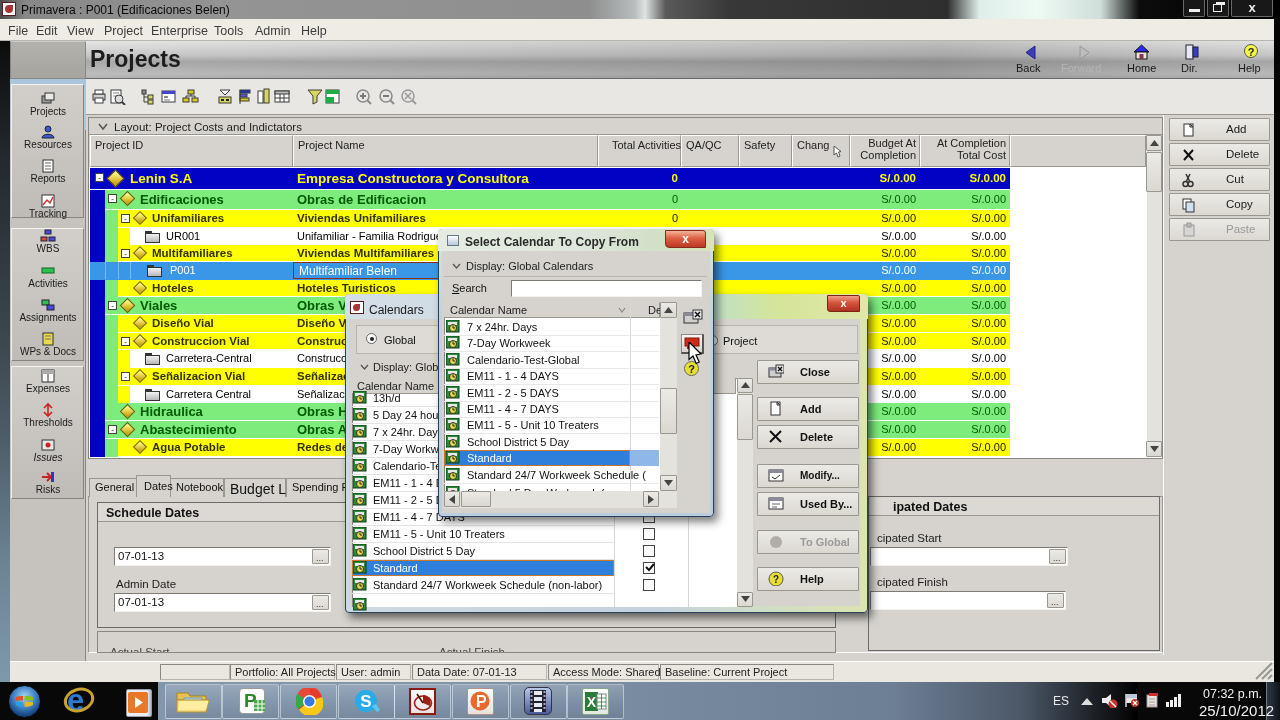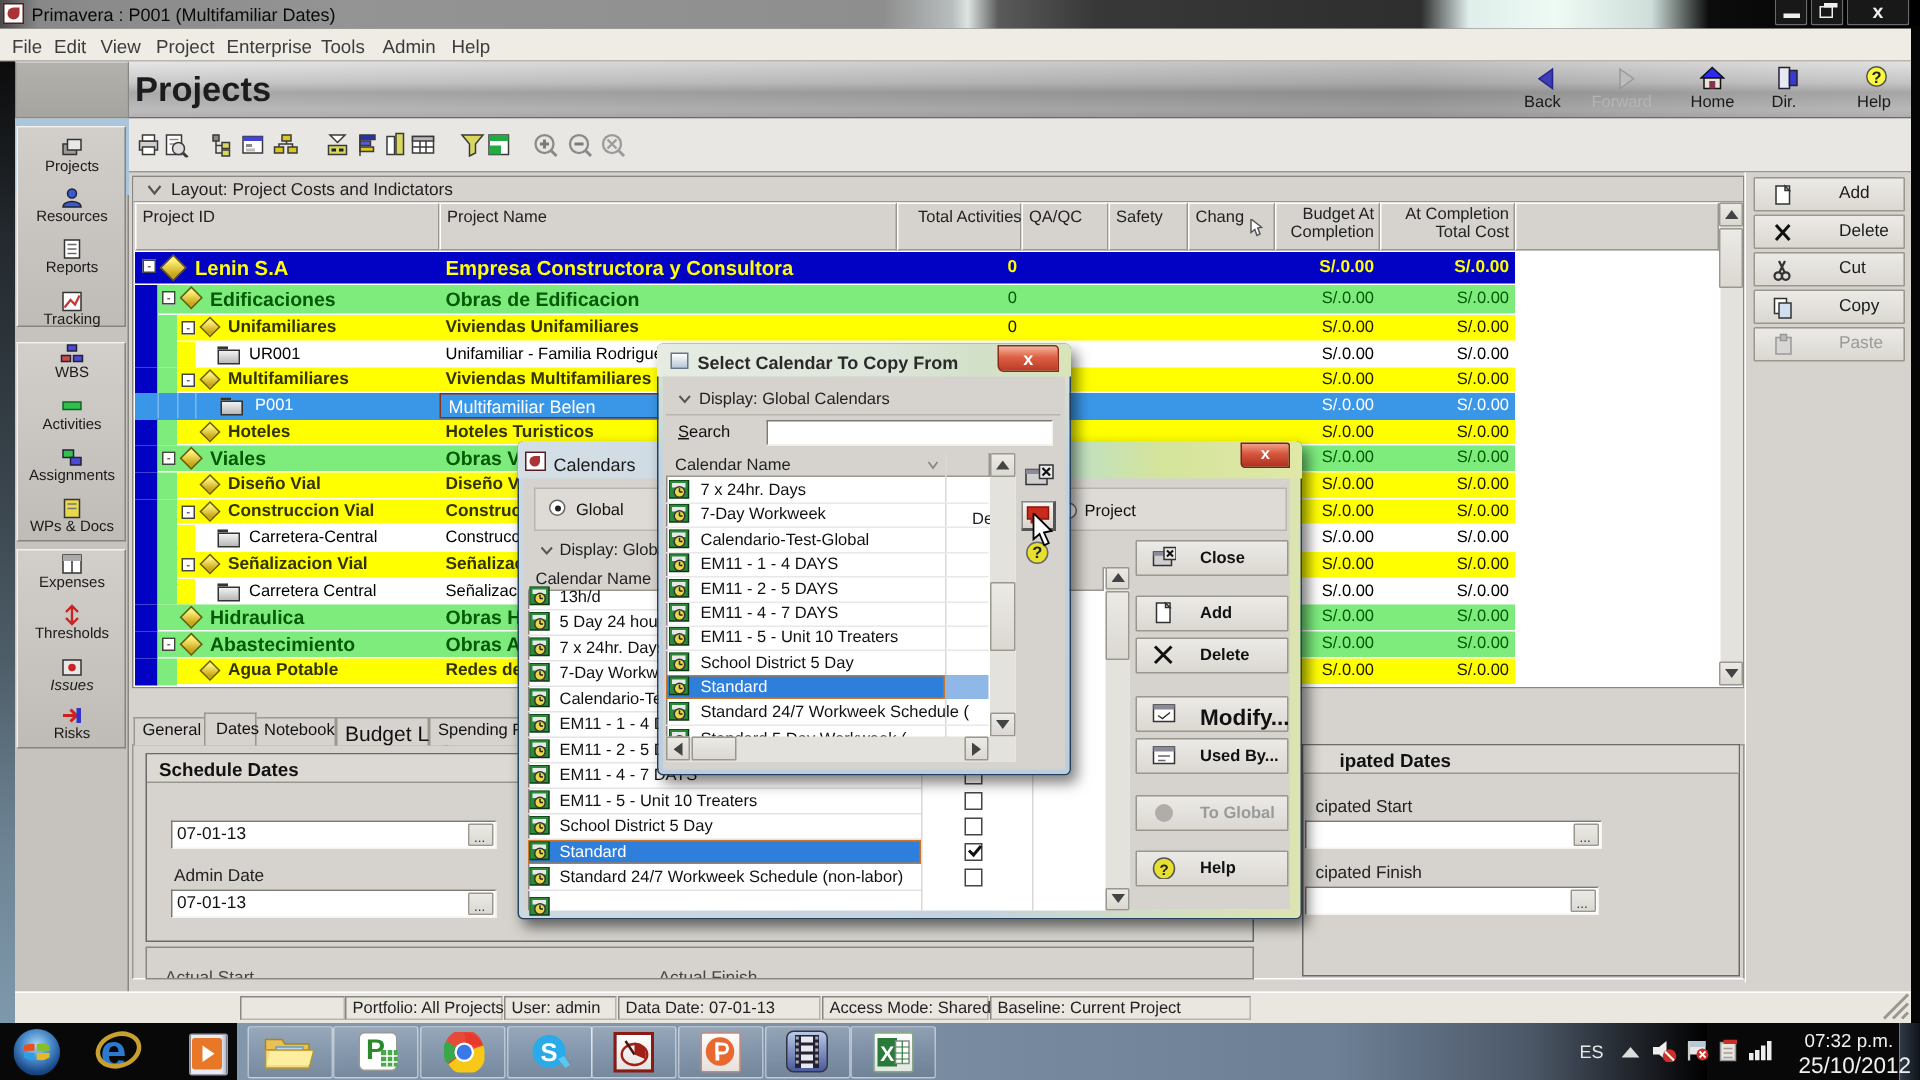--- a/index.html
+++ b/index.html
@@ -17,21 +17,21 @@
 
 <div class="ab" style="left:0;top:0;width:1280px;height:19px;
  background:linear-gradient(to right,#4a4a4a 0,#888 2%,#949494 18%,#8e8e8e 46%,
  #b8bdbd 49.6%,#dde4e2 50.4%,#5a5a5a 52%,#383838 57%,#2e2e2e 74%,
  #dfeeea 76.5%,#eefaf4 81%,#cfdeda 86%,#0c0c0c 89%,#000 100%);"></div>
 <div class="ab" style="left:2px;top:2px;width:14px;height:14px;background:#fff;
  border:1px solid #5a1d1d;">
     <div class="ab" style="left:2px;top:2px;width:8px;height:8px;
  background:#a33; border-radius:50% 0 50% 50%;"></div>
   </div>
-<div class="tx" style="left:21px;top:3px;font-size:12px;color:#0a0a0a;">Primavera : P001 (Multifamiliar Dates)</div>
+<div class="tx" style="left:21px;top:3px;font-size:12px;color:#0a0a0a;">Primavera : P001 (Edificaciones Belen)</div>
 <div class="ab" style="left:1183px;top:0;width:22px;height:17px;background:#181818;border:1px solid #6a6a6a;border-top:none;border-radius:0 0 2px 2px;">
  <div class="ab" style="left:5px;top:9px;width:11px;height:3px;background:#efefef;"></div>
   </div>
 <div class="ab" style="left:1207px;top:0;width:22px;height:17px;background:#181818;border:1px solid #6a6a6a;border-top:none;border-radius:0 0 2px 2px;">
  <div class="ab" style="left:5px;top:4px;width:9px;height:8px;border:1.5px solid #efefef;background:#181818;"></div>
  <div class="ab" style="left:8px;top:2px;width:9px;height:3px;background:#efefef;"></div>
   </div>
 <div class="ab" style="left:1231px;top:0;width:42px;height:17px;background:#181818;border:1px solid #6a6a6a;border-top:none;border-radius:0 0 2px 2px;
  color:#efefef;font-size:13px;font-weight:bold;text-align:center;line-height:15px;">x</div>
 
@@ -792,21 +792,21 @@
 <svg class="ab" style="left:768px;top:429px" width="16" height="15">
     <path d="M2,2 L13,13 M13,2 L2,13" stroke="#111" stroke-width="2"></path>
   </svg>
 <div class="tx" style="left:800px;top:431px;font-size:11px;font-weight:bold;color:#111;">Delete</div>
 <div class="ab btn3" style="left:757px;top:464px;width:102px;height:24px;"></div>
 <svg class="ab" style="left:768px;top:468px" width="16" height="15">
     <rect x="1" y="2" width="14" height="11" fill="#fff" stroke="#333"></rect>
     <rect x="1" y="2" width="14" height="3" fill="#8a8a9a"></rect>
     <path d="M4,9 l3,2 5,-4" stroke="#333" fill="none"></path>
   </svg>
-<div class="tx" style="left:800px;top:470px;font-size:15px;font-weight:bold;color:#111;">Modify...</div>
+<div class="tx" style="left:800px;top:470px;font-size:10px;font-weight:bold;color:#111;">Modify...</div>
 <div class="ab btn3" style="left:757px;top:492px;width:102px;height:24px;"></div>
 <svg class="ab" style="left:768px;top:496px" width="16" height="15">
     <rect x="1" y="2" width="14" height="11" fill="#fff" stroke="#333"></rect>
     <rect x="1" y="2" width="14" height="3" fill="#8a8a9a"></rect>
     <path d="M4,8 h8 M4,11 h5" stroke="#666"></path>
   </svg>
 <div class="tx" style="left:800px;top:498px;font-size:11px;font-weight:bold;color:#111;">Used By...</div>
 <div class="ab btn3" style="left:757px;top:530px;width:102px;height:24px;"></div>
 <svg class="ab" style="left:768px;top:534px" width="16" height="15">
     <circle cx="8" cy="8" r="6" fill="#b0ada8"></circle>
@@ -837,21 +837,21 @@
 <div class="tx" style="left:466px;top:260px;font-size:11px;color:#222;">Display: Global Calendars</div>
 <div class="tx" style="left:452px;top:282px;font-size:11px;color:#111;"><span style="text-decoration:underline;">S</span>earch</div>
 <div class="ab inpt" style="left:511px;top:280px;width:191px;height:17px;"></div>
 <div class="ab" style="left:444px;top:302px;width:233px;height:206px;background:#fff;border-top:1.5px solid #8a8782;border-left:1.5px solid #8a8782;"></div>
 <div class="ab" style="left:444px;top:302px;width:216px;height:16px;background:#d6d3ce;border-right:1px solid #9a978f;border-bottom:1px solid #9a978f;"></div>
 <div class="tx" style="left:450px;top:304px;font-size:11px;color:#222;">Calendar Name</div>
 <svg class="ab" style="left:618px;top:306px" width="9" height="8">
     <polyline points="1,2 4,6 7,2" fill="none" stroke="#888" stroke-width="1.2"></polyline>
   </svg>
 <div class="ab" style="left:630px;top:302px;width:1px;height:190px;background:#d8d8d8;"></div>
-<div class="tx" style="left:648px;top:304px;font-size:11px;color:#222;margin-top:36px;">De</div>
+<div class="tx" style="left:648px;top:304px;font-size:11px;color:#222;">De</div>
 <svg class="ab" style="left:446px;top:320px" width="14" height="13">
     <rect x="0" y="0" width="13" height="12" fill="#2a8a3a" stroke="#0a3a12"></rect>
     <rect x="2" y="2" width="9" height="3" fill="#e8e8e8"></rect>
     <circle cx="7" cy="8" r="3.5" fill="#e8d848" stroke="#333"></circle>
     <path d="M7,8 L7,5.5 M7,8 L9,8" stroke="#222" stroke-width="1"></path>
   </svg>
 <div class="tx" style="left:467px;top:321px;font-size:11px;color:#111;">7 x 24hr. Days</div>
 <div class="ab" style="left:444px;top:335px;width:215px;height:1px;background:#e8e8e8;"></div>
 <svg class="ab" style="left:446px;top:336px" width="14" height="13">
     <rect x="0" y="0" width="13" height="12" fill="#2a8a3a" stroke="#0a3a12"></rect>

